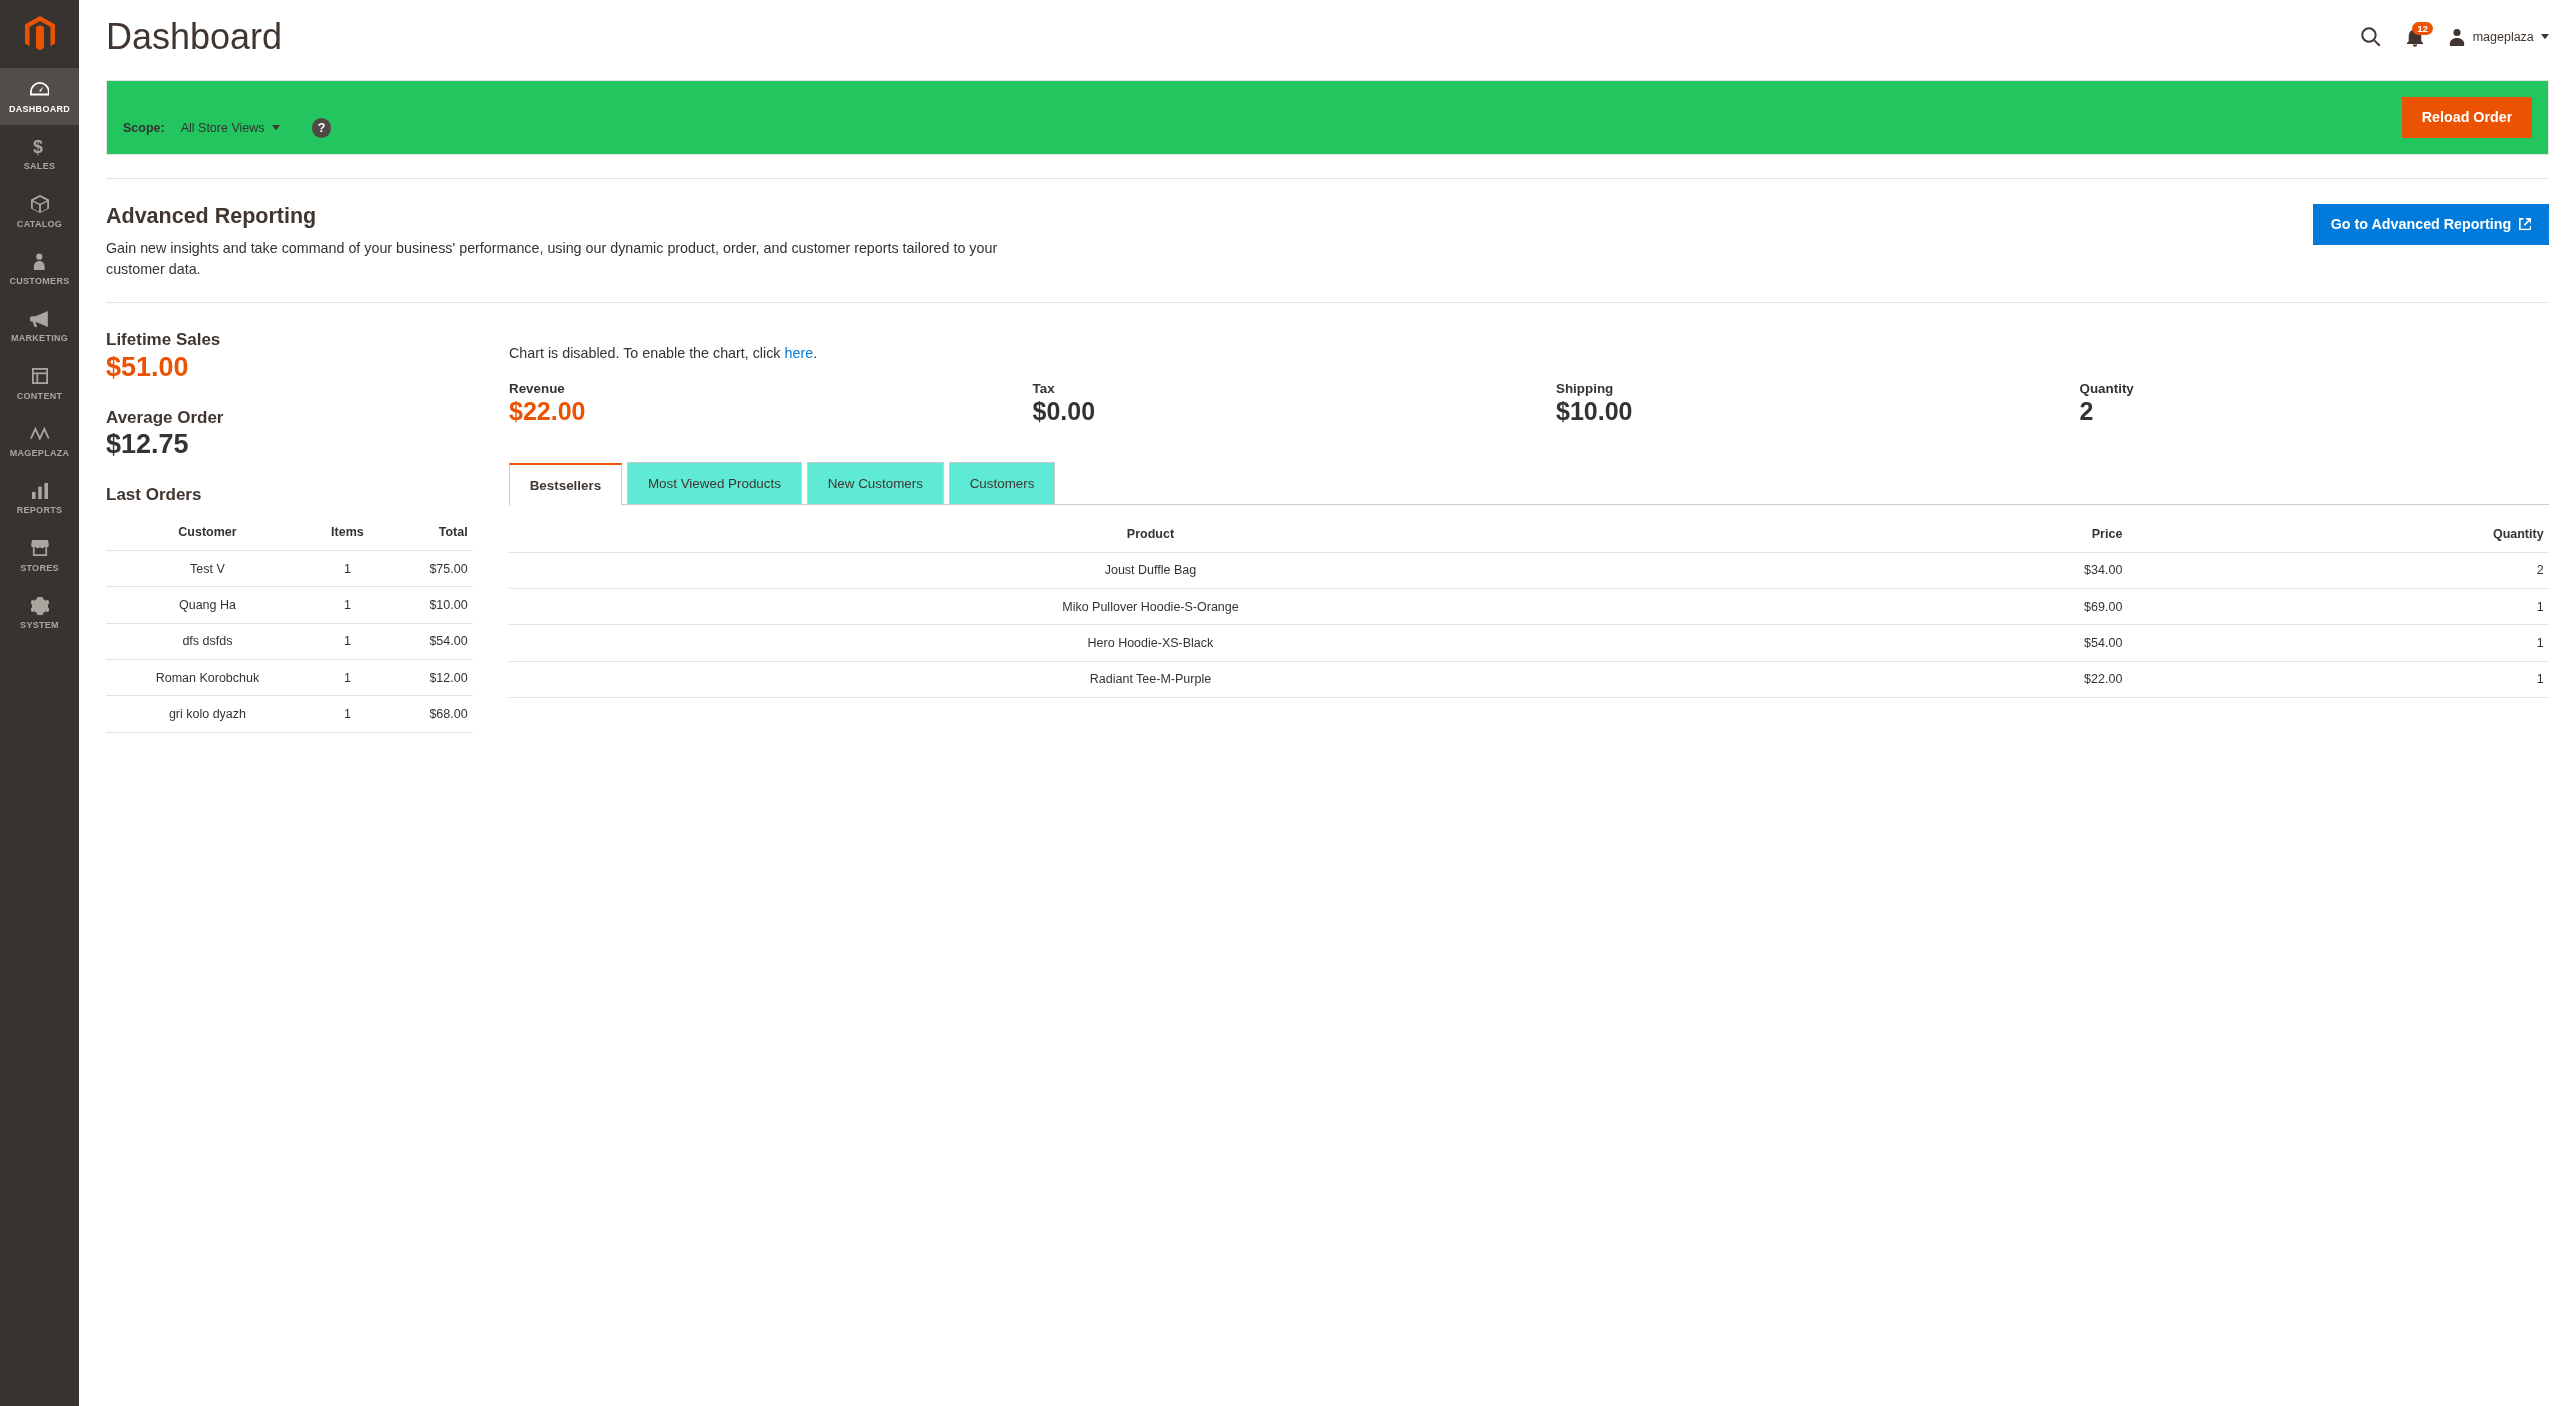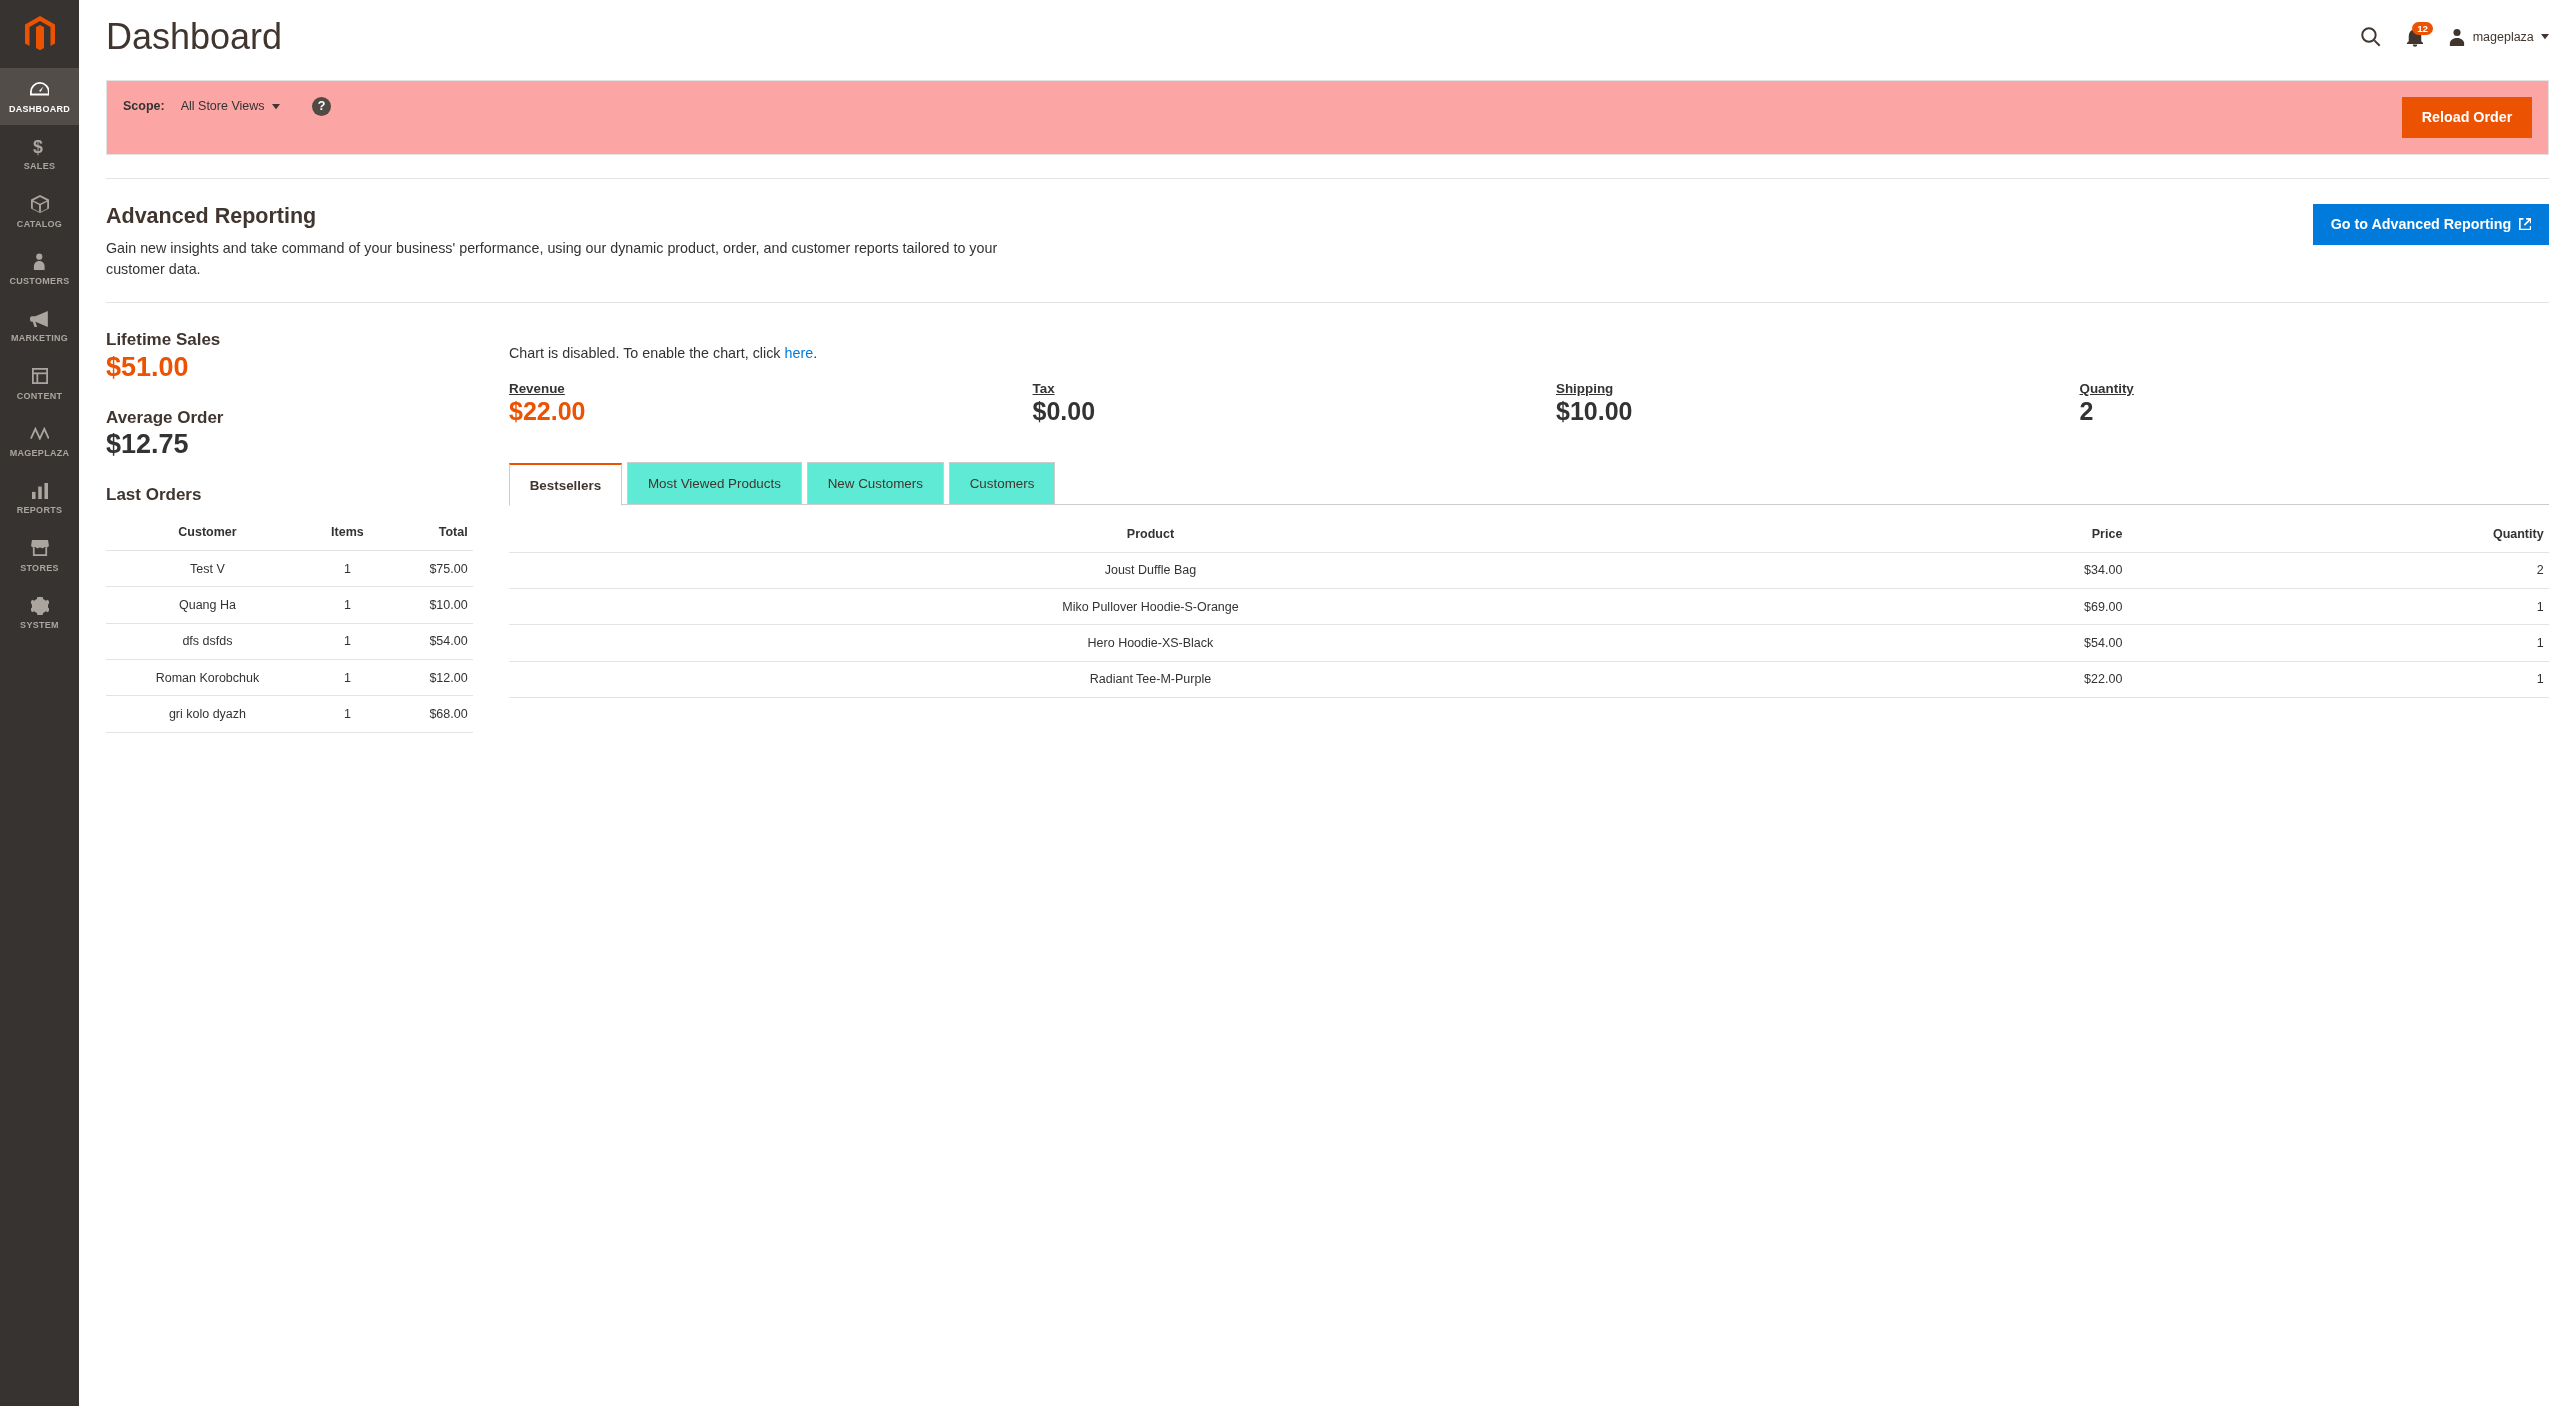--- a/index.html
+++ b/index.html
@@ -14,21 +14,21 @@
 .nav-item .nav-label { text-transform: uppercase; }
 .main { flex: 1; background: #fff; overflow: auto; }
 .topbar { display: flex; align-items: center; justify-content: space-between; padding: 16px 27px 0 27px; }
 .page-title { font-size: 36px; font-weight: 300; color: #41362f; }
 .top-actions { display: flex; align-items: center; gap: 25px; }
 .top-actions .search-btn, .top-actions .notif-btn, .top-actions .user-btn { display: flex; align-items: center; cursor: pointer; color: #41362f; }
 .notif-btn { position: relative; }
 .notif-badge { position: absolute; top: -5.4px; right: -9px; background: #eb5202; color: #fff; border-radius: 9px; font-size: 9.8px; font-weight: 700; padding: 0.9px 5.4px; }
 .user-btn { gap: 7.2px; font-size: 12.5px; color: #41362f; }
 .user-name { font-size: 12.5px; }
-.toolbar { margin: 21.5px 27px 0 27px; background: #fca5a5; border: 0.9px solid #e3e3e3; display: flex; align-items: flex-start; justify-content: space-between; padding: 16px 16px; }
+.toolbar { margin: 21.5px 27px 0 27px; background: #22c55e; border: 0.9px solid #e3e3e3; display: flex; align-items: flex-end; justify-content: space-between; padding: 16px 16px; }
 .scope { display: flex; align-items: center; gap: 16px; }
 .scope-label { font-weight: 700; font-size: 12.5px; color: #333; }
 .scope-select { display: flex; align-items: center; gap: 7.2px; font-size: 12.5px; color: #333; cursor: pointer; }
 .help-icon { width: 19.7px; height: 19.7px; border-radius: 50%; background: #514943; color: #fff; display: flex; align-items: center; justify-content: center; font-size: 12.5px; font-weight: 700; cursor: pointer; margin-left: 16px; }
 .btn-primary { background: #eb5202; color: #fff; border: none; padding: 12.5px 19.7px; font-size: 14.3px; font-weight: 600; cursor: pointer; }
 .btn-secondary { background: #007bdb; color: #fff; border: none; padding: 12.5px 18px; font-size: 14.3px; font-weight: 600; cursor: pointer; display: flex; align-items: center; gap: 7.2px; }
 .content { margin: 0 27px; }
 .divider { border: none; border-top: 0.9px solid #e3e3e3; margin: 23px 0 0 0; }
 .adv-section { display: flex; justify-content: space-between; align-items: flex-start; padding: 25px 0 21.5px 0; border-bottom: 0.9px solid #e3e3e3; gap: 13px; }
 .adv-left { flex: 1; }
@@ -43,21 +43,21 @@
 .stat-value.orange { color: #eb5202; }
 .last-orders-title { font-size: 17px; font-weight: 700; color: #41362f; margin-bottom: 9px; }
 table { width: 100%; border-collapse: collapse; }
 th, td { text-align: center; padding: 10.7px 5.4px; font-size: 12.5px; border-bottom: 0.9px solid #e3e3e3; }
 th { font-weight: 700; color: #333; }
 .right-align { text-align: right; }
 .chart-disabled { font-size: 14.3px; color: #333; margin-bottom: 19.7px; margin-top: 15px; }
 .chart-disabled a { color: #007bdb; text-decoration: none; cursor: pointer; }
 .metrics-row { display: flex; gap: 54px; margin-bottom: 36px; }
 .metric { flex: 1; }
-.metric-label { font-size: 13.4px; color: #333; margin-bottom: 1.8px; font-weight: 600; text-decoration: underline; }
+.metric-label { font-size: 13.4px; color: #333; margin-bottom: 1.8px; font-weight: 600; }
 .metric-value { font-size: 25px; font-weight: 700; color: #333; }
 .metric-value.orange { color: #eb5202; }
 .tabs { display: flex; }
 .tab { padding: 12.5px 19.7px; background: #5eead4; border: 0.9px solid #ccc; font-size: 13.4px; color: #41362f; cursor: pointer; margin-right: 5.4px; }
 .tab.active { background: #fff; border-bottom: 0.9px solid #fff; border-top: 2.7px solid #eb5202; font-weight: 700; position: relative; top: 0.9px; }
 .tab-content { border-top: 0.9px solid #ccc; padding-top: 10.7px; margin-top: -0.9px; }
 </style>
 </head>
 <body>
 

